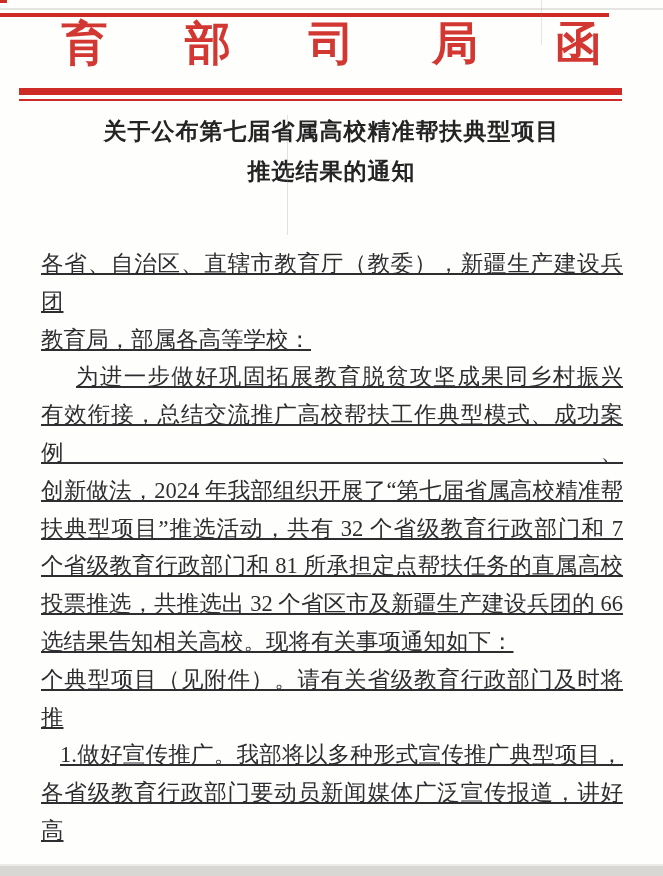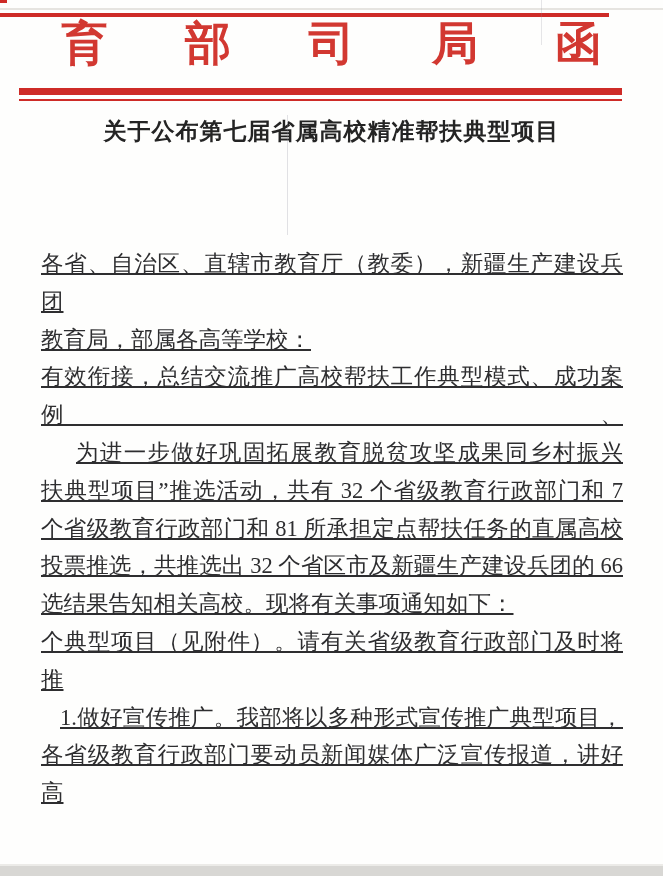--- a/index.html
+++ b/index.html
@@ -111,30 +111,32 @@
 
   <div class="doc-type-wrap">
     <div class="doc-type" style="color: rgb(210, 56, 49);">教 育 部 司 局 函 件</div>
   </div>
 
   <div class="double-rule-thick" style="background: rgb(206, 43, 39);"></div>
   <div class="double-rule-thin" style="background: rgb(206, 43, 39);"></div>
 
   <div class="doc-title" style="color: rgb(36, 36, 36);">
     <div>关于公布第七届省属高校精准帮扶典型项目</div>
+    <div>推选结果的通知</div>
   </div>
 
   <div class="doc-body" style="color: rgb(46, 46, 48);">
       <div class="para salutation">
         <div class="bline fill first">各省、自治区、直辖市教育厅（教委），新疆生产建设兵团</div>
         <div class="bline">教育局，部属各高等学校：</div>
       </div>
       <div class="para body">
+        <div class="bline fill first">为进一步做好巩固拓展教育脱贫攻坚成果同乡村振兴</div>
         <div class="bline fill">有效衔接，总结交流推广高校帮扶工作典型模式、成功案例、</div>
-        <div class="bline fill first">为进一步做好巩固拓展教育脱贫攻坚成果同乡村振兴</div>
+        <div class="bline fill">创新做法，2024 年我部组织开展了“第七届省属高校精准帮</div>
         <div class="bline fill">扶典型项目”推选活动，共有 32 个省级教育行政部门和 7</div>
         <div class="bline fill">个省级教育行政部门和 81 所承担定点帮扶任务的直属高校</div>
         <div class="bline fill">投票推选，共推选出 32 个省区市及新疆生产建设兵团的 66</div>
         <div class="bline">选结果告知相关高校。现将有关事项通知如下：</div>
         <div class="bline fill">个典型项目（见附件）。请有关省级教育行政部门及时将推</div>
       </div>
       <div class="para numbered">
         <div class="bline fill first">1.做好宣传推广。我部将以多种形式宣传推广典型项目，</div>
         <div class="bline fill">各省级教育行政部门要动员新闻媒体广泛宣传报道，讲好高</div>
       </div>

